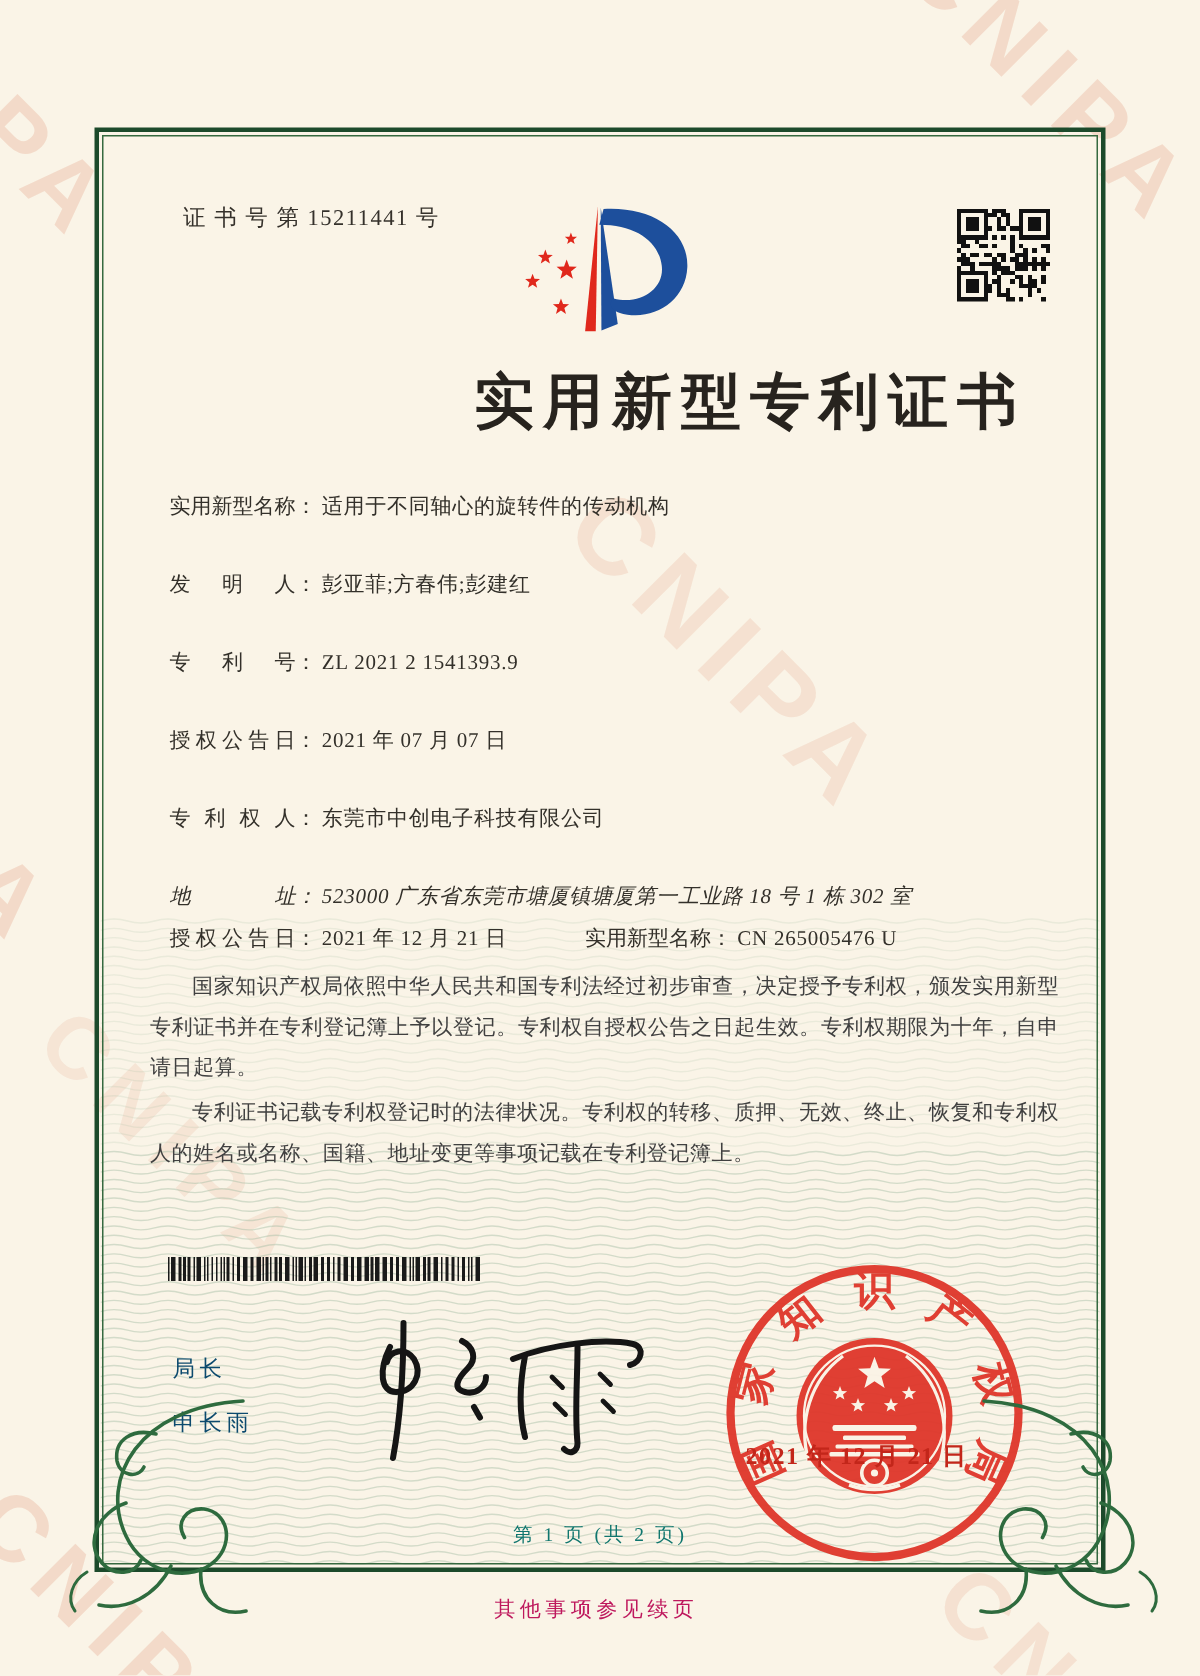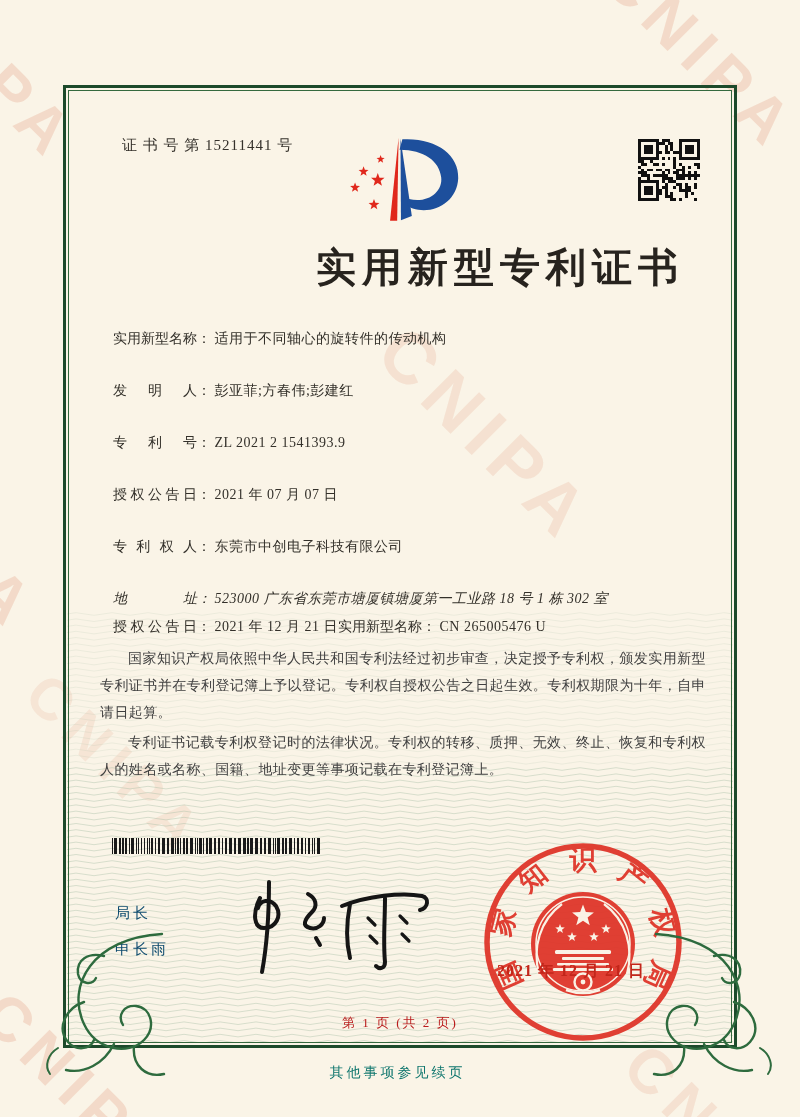--- a/index.html
+++ b/index.html
@@ -28,39 +28,39 @@
          letter-spacing:6px;color:#27231e;}
 
   #fields{left:113px;top:331px;width:560px;font-size:14px;color:#33302a;}
   .frow{margin-bottom:33px;line-height:15px;}
   .frow.addr{margin-bottom:9px;font-style:italic;}
   .lbl{display:inline-block;width:84px;text-align:justify;text-align-last:justify;
        vertical-align:top;}
   .colon{vertical-align:top;}
   .val{display:inline-block;vertical-align:top;letter-spacing:0.5px;max-width:452px;
        line-height:23px;margin-top:-4px;}
-  .grant-row{display:flex;}
+  .grant-row{display:flex;gap:52px;}
 
   #body-text{left:100px;top:645px;width:606px;font-size:14px;line-height:27px;
              text-align:justify;color:#404040;}
   #body-text p{margin:0 0 3px 0;text-indent:2em;letter-spacing:0.4px;}
 
   #barcode{left:112px;top:836px;}
   #signer{left:115px;top:895px;font-family:"Liberation Sans","DejaVu Sans",sans-serif;
           font-size:15px;color:#0c4a6e;letter-spacing:3px;line-height:36px;}
   #signature{left:222px;top:868px;z-index:5;}
 
   #seal{left:481px;top:840px;z-index:5;opacity:0.95;}
   #seal-date{left:497px;top:961px;font-size:16px;font-weight:700;color:#c3261a;
              letter-spacing:1px;z-index:6;}
 
   #page-num{left:0;top:1014px;width:800px;text-align:center;font-size:13px;
-            letter-spacing:2px;color:#b91c1c;}
+            letter-spacing:2px;color:#0f766e;}
   #cont-note{left:0;top:1064px;width:795px;text-align:center;font-size:14px;
-             letter-spacing:3px;color:#0f766e;}
+             letter-spacing:3px;color:#be185d;}
 
   .ornament{position:absolute;z-index:5;pointer-events:none;}
   #orn-left{left:30px;top:928px;}
   #orn-right{left:648px;top:928px;transform:scaleX(-1);}
 </style>
 </head>
 <body>
 
 <div id="page">
 

